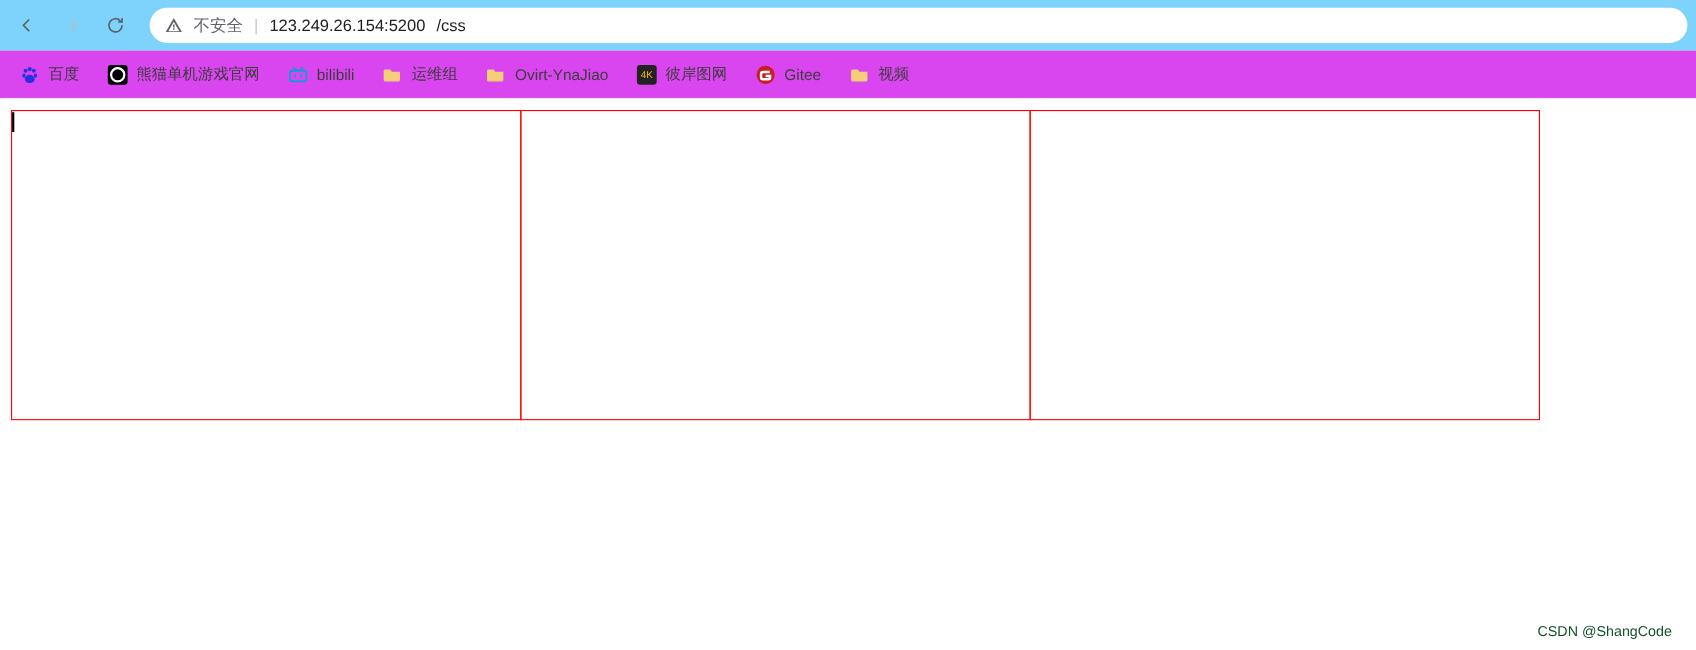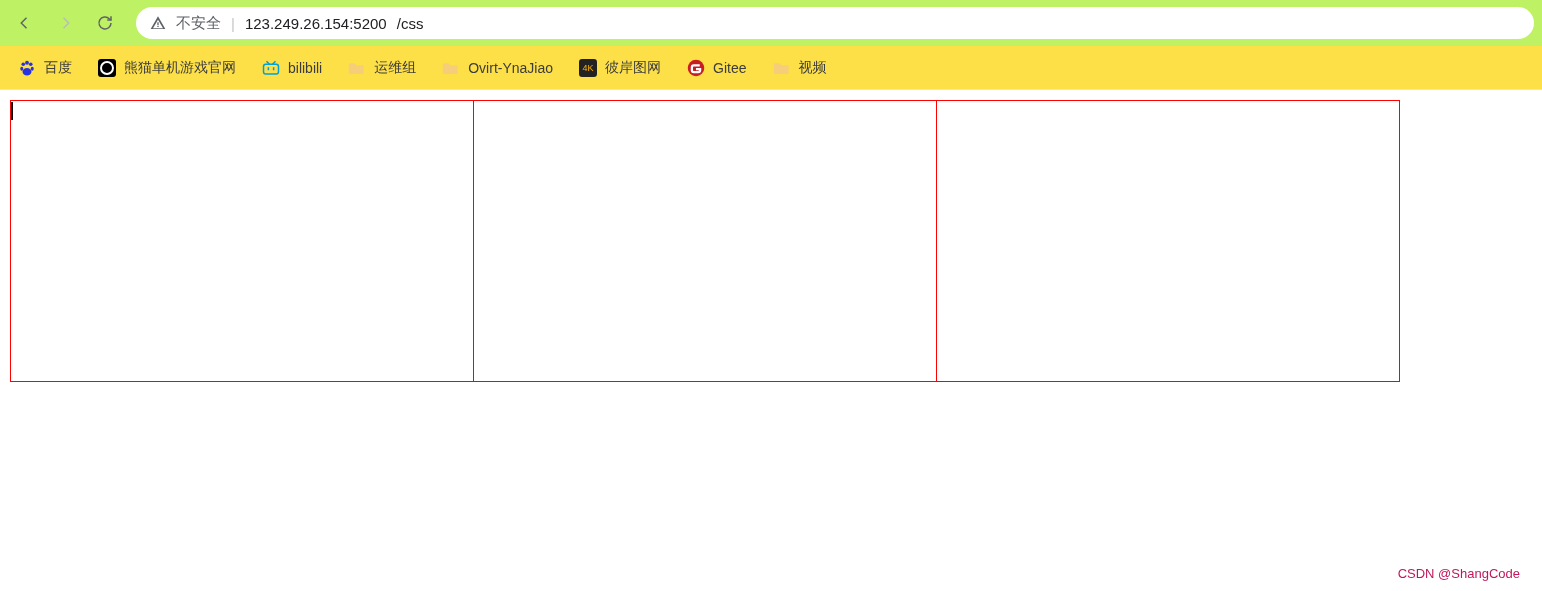--- a/index.html
+++ b/index.html
@@ -1,21 +1,21 @@
 <!DOCTYPE html>
 <html><head>
 <meta charset="utf-8">
 <style>
   * { box-sizing: border-box; margin: 0; padding: 0; }
   html, body { width: 1542px; height: 591px; font-family: "Microsoft YaHei", Arial, sans-serif; background: #fff; overflow: hidden; }
 
   
   .toolbar {
     height: 46px;
-    background: #bef264;
+    background: #7dd3fc;
     display: flex;
     align-items: center;
     padding: 0 8px;
     gap: 6px;
   }
   .nav-btn {
     width: 34px; height: 34px;
     display: flex; align-items: center; justify-content: center;
     border-radius: 50%;
     color: #5f6368;
@@ -39,21 +39,21 @@
   .address-bar .warn-icon { color:#5f6368; display:flex; align-items:center;}
   .address-bar .warn-icon svg{width:16px;height:16px;}
   .address-bar .not-secure { color:#5f6368; }
   .address-bar .divider { color:#c7c7c7; }
   .address-bar .host { color:#202124; }
   .address-bar .path { color:#202124; }
 
   
   .bookmarks {
     height: 44px;
-    background:#fde047;
+    background:#d946ef;
     border-bottom:1px solid #e3e3e3;
     display:flex;
     align-items:center;
     padding: 0 18px;
     gap: 26px;
     font-size:14px;
     color:#3c3c3c;
   }
   .bm { display:flex; align-items:center; gap:8px; white-space:nowrap; }
   .bm .favicon { width:18px; height:18px; display:flex; align-items:center; justify-content:center; border-radius:3px; }
@@ -77,21 +77,21 @@
     position:absolute;
     left:11px; top:12px;
     width:0; height:18px;
     border-left:2px solid #000;
   }
 
   .watermark{
     position:absolute;
     right:22px; bottom:10px;
     font-size:13px;
-    color:#be185d;
+    color:#14532d;
     font-family: Arial, sans-serif;
   }
 </style>
 </head>
 <body>
 
 <div class="toolbar">
   <div class="nav-btn">
     <svg viewBox="0 0 24 24">
         <path fill="none" stroke="currentColor" stroke-width="2" d="M14 5l-7 7 7 7"></path>

